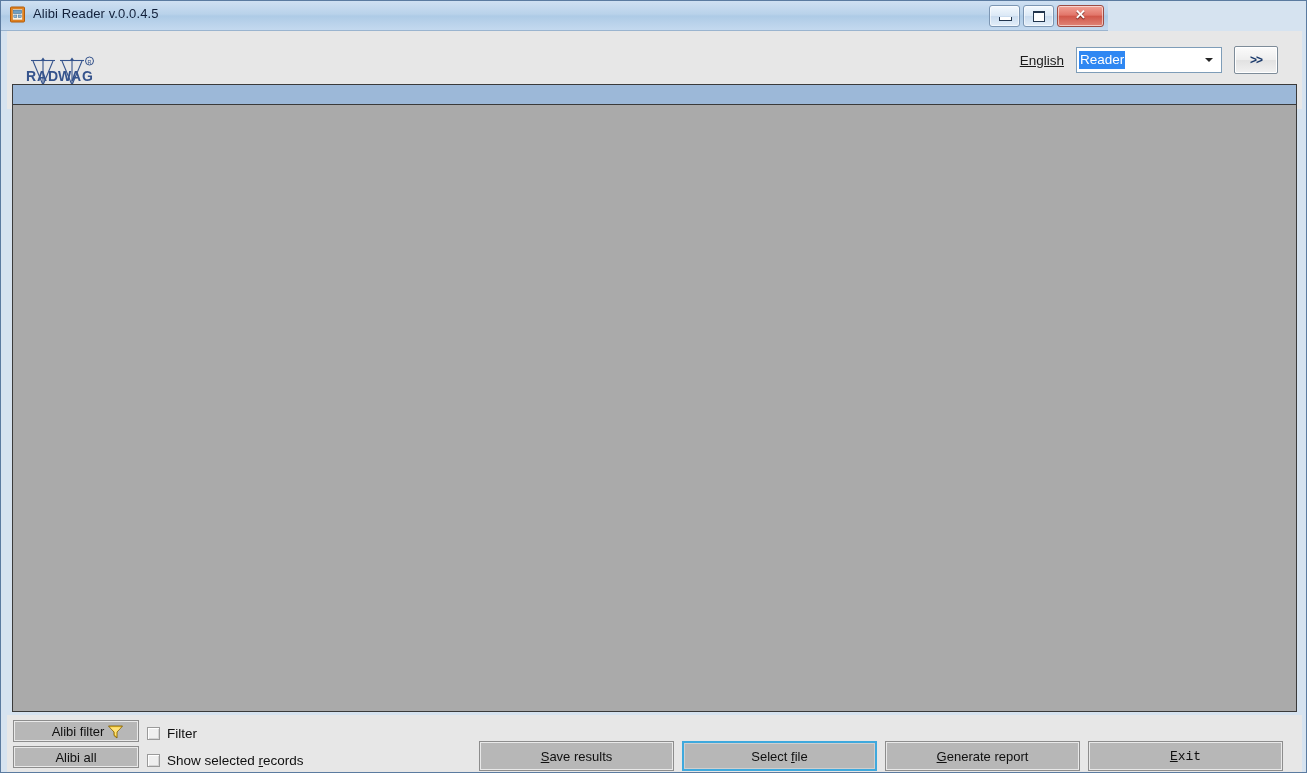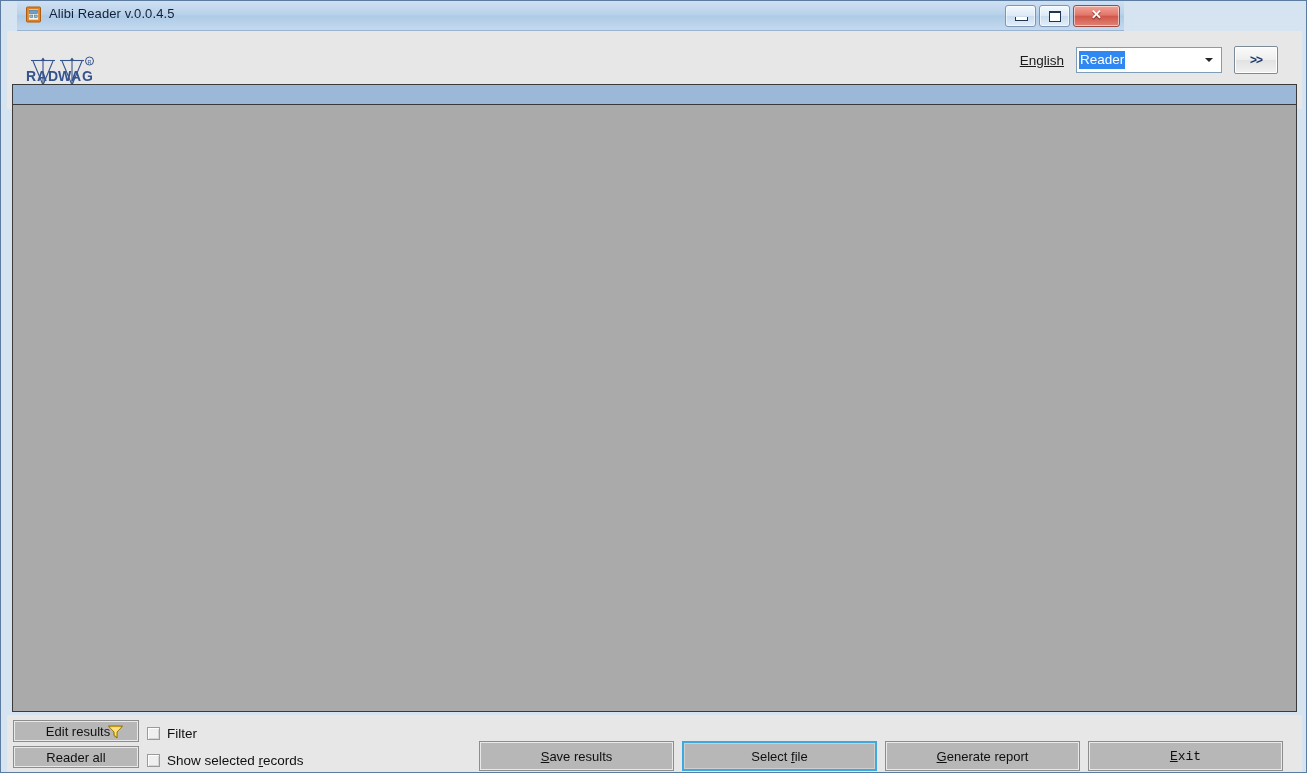--- a/index.html
+++ b/index.html
@@ -19,21 +19,21 @@
     height: 773px;
     box-sizing: border-box;
     background: #d6e3f0;
     border: 1px solid #5b7ba0;
     overflow: hidden;
   }
 
   
   #titlebar {
     position: absolute;
-    left: 16px; top: 0;
+    left: 0; top: 0;
     width: 1107px;
     height: 30px;
     background: linear-gradient(to bottom,
                 #cfe0f2 0%, #b9d2ea 45%, #aecbe6 52%, #c4d9ef 100%);
     border-bottom: 1px solid #9ab4cf;
     box-sizing: border-box;
   }
   #titlebar-left {
     position: absolute;
     left: 8px; top: 4px;
@@ -392,31 +392,31 @@
 
     <div id="grid">
       <div id="grid-header"></div>
       <div id="grid-body"></div>
     </div>
 
     <div id="bottom-bar">
 
       <div id="left-controls">
         <div class="gbtn" id="edit-filter-btn">
-          <span id="edit-filter-label">Edit results</span>
+          <span id="edit-filter-label">Alibi filter</span>
           <span id="funnel-icon">
             <svg width="17" height="16" viewBox="0 0 17 16">
               <polygon points="1.5,2 15.5,2 10,8 10,14 7,11.5 7,8" fill="#f6c627" stroke="#8a6a10" stroke-width="1" stroke-linejoin="round"></polygon>
               <polygon points="3,3.2 14,3.2 9.3,8.2 9.3,12 7.9,10.7 7.9,8.2" fill="#ffe27a" stroke="none"></polygon>
             </svg>
           </span>
         </div>
 
         <div class="gbtn" id="select-all-btn">
-          <span>Reader all</span>
+          <span>Alibi all</span>
         </div>
 
         <div class="gbtn" id="invert-selection-btn">
           
         </div>
       </div>
 
       <div id="checks">
         <div class="checkrow">
           <span class="cbox"></span>

